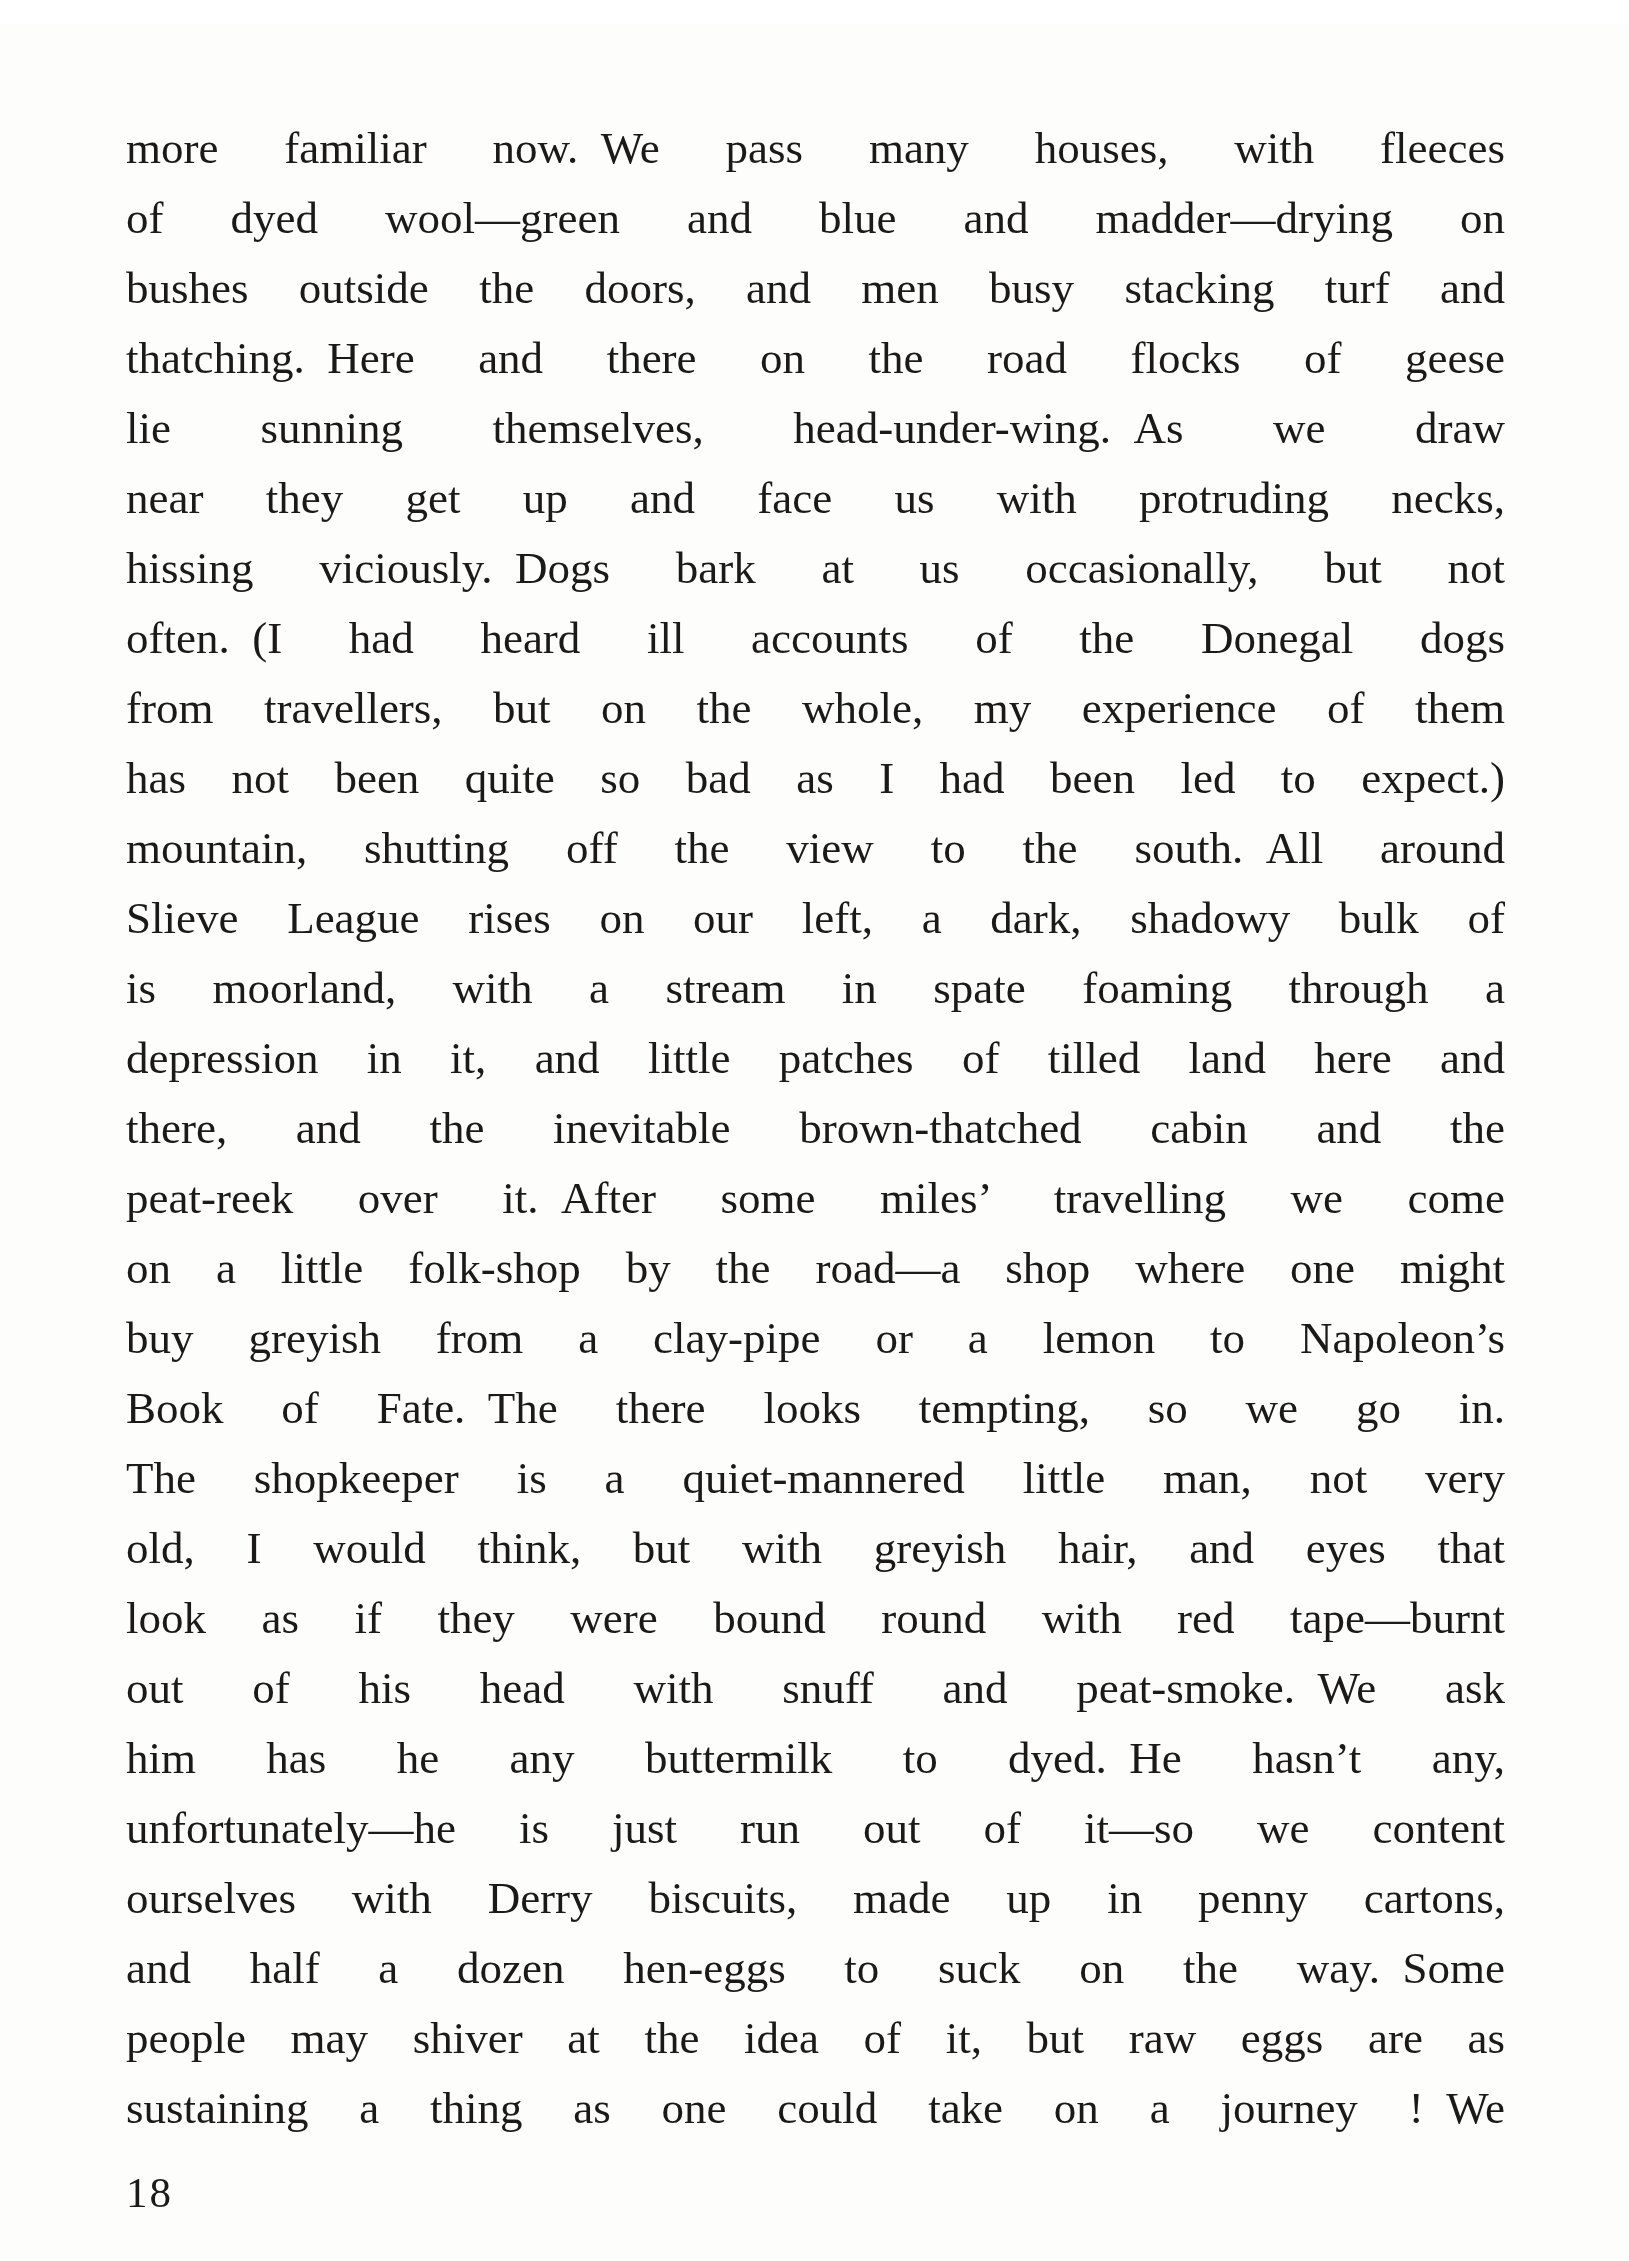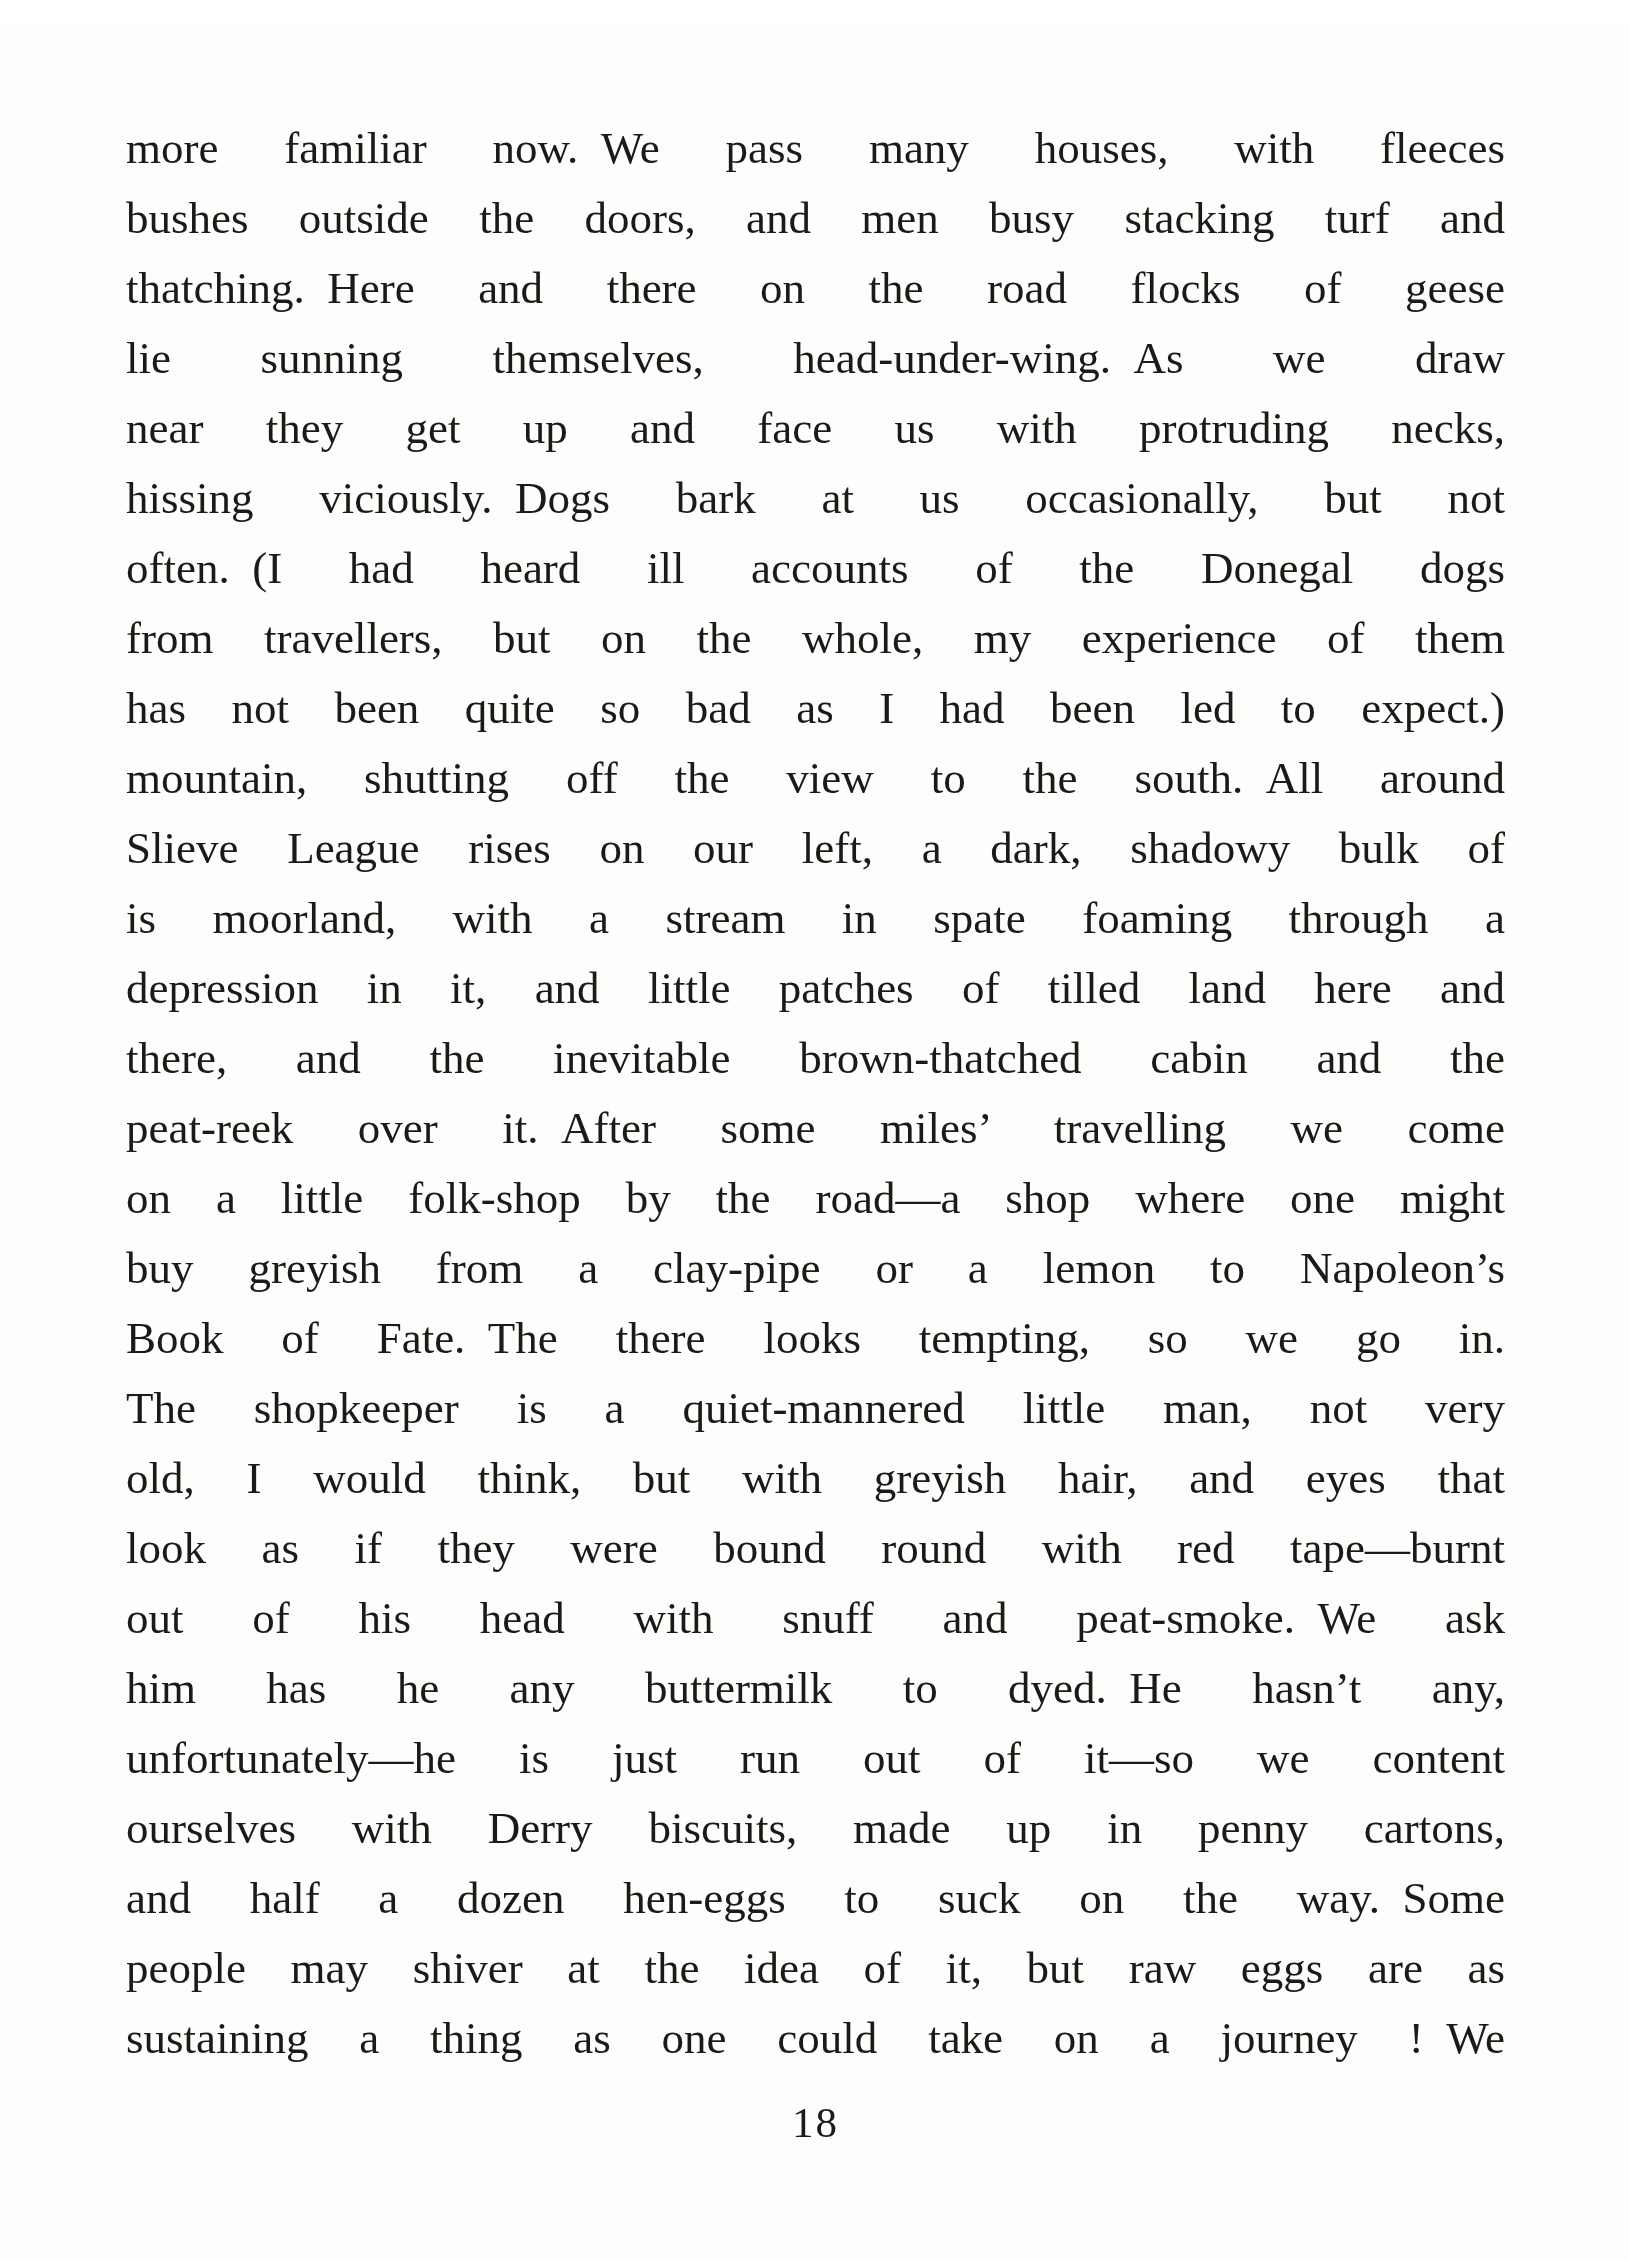--- a/index.html
+++ b/index.html
@@ -26,32 +26,32 @@
     font-size: 45px;
     line-height: 70px;
     text-align: justify;
     text-align-last: justify;
     -moz-text-align-last: justify;
     word-spacing: 1.9px;
     white-space: normal;
   }
   .folio {
     margin-top: 24.5px;
-    text-align: center;
     font-size: 43px;
     letter-spacing: 1.9px;
     color: #1b1a18;
   }
 </style>
 </head>
 <body>
 
 <div class="page">
   <div class="text-block">
     <div class="line">more familiar now. We pass many houses, with fleeces</div>
+    <div class="line">of dyed wool—green and blue and madder—drying on</div>
     <div class="line">bushes outside the doors, and men busy stacking turf and</div>
     <div class="line">thatching. Here and there on the road flocks of geese</div>
     <div class="line">lie sunning themselves, head-under-wing. As we draw</div>
     <div class="line">near they get up and face us with protruding necks,</div>
     <div class="line">hissing viciously. Dogs bark at us occasionally, but not</div>
     <div class="line">often. (I had heard ill accounts of the Donegal dogs</div>
     <div class="line">from travellers, but on the whole, my experience of them</div>
     <div class="line">has not been quite so bad as I had been led to expect.)</div>
     <div class="line">mountain, shutting off the view to the south. All around</div>
     <div class="line">Slieve League rises on our left, a dark, shadowy bulk of</div>

